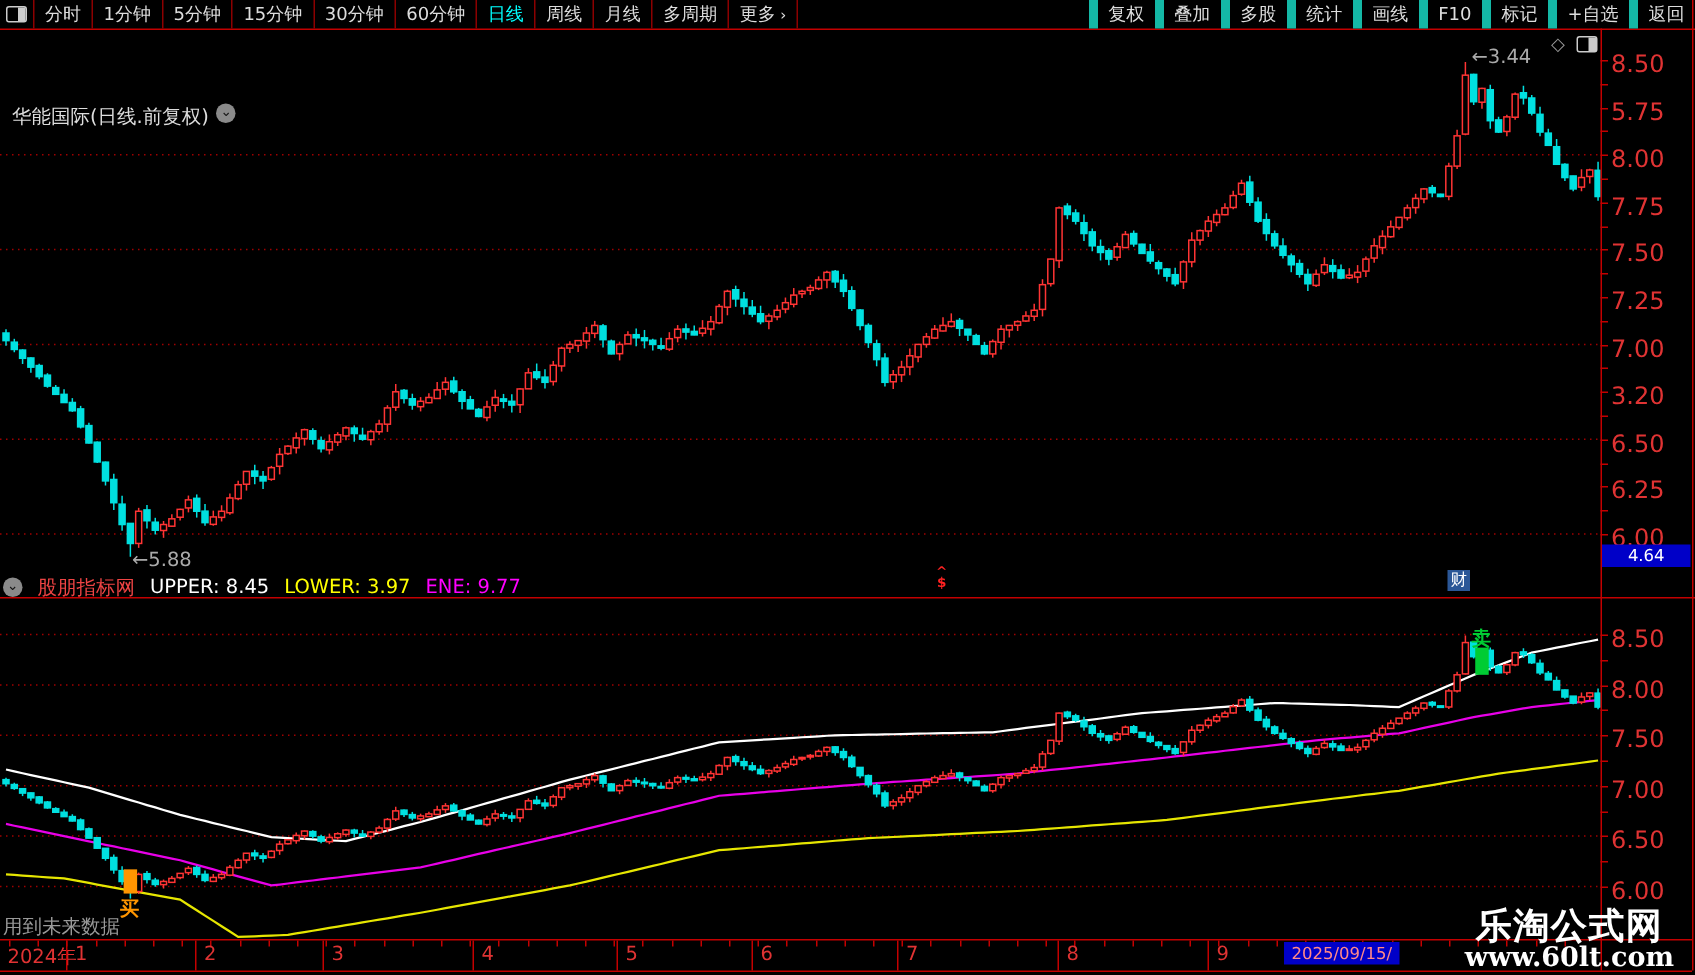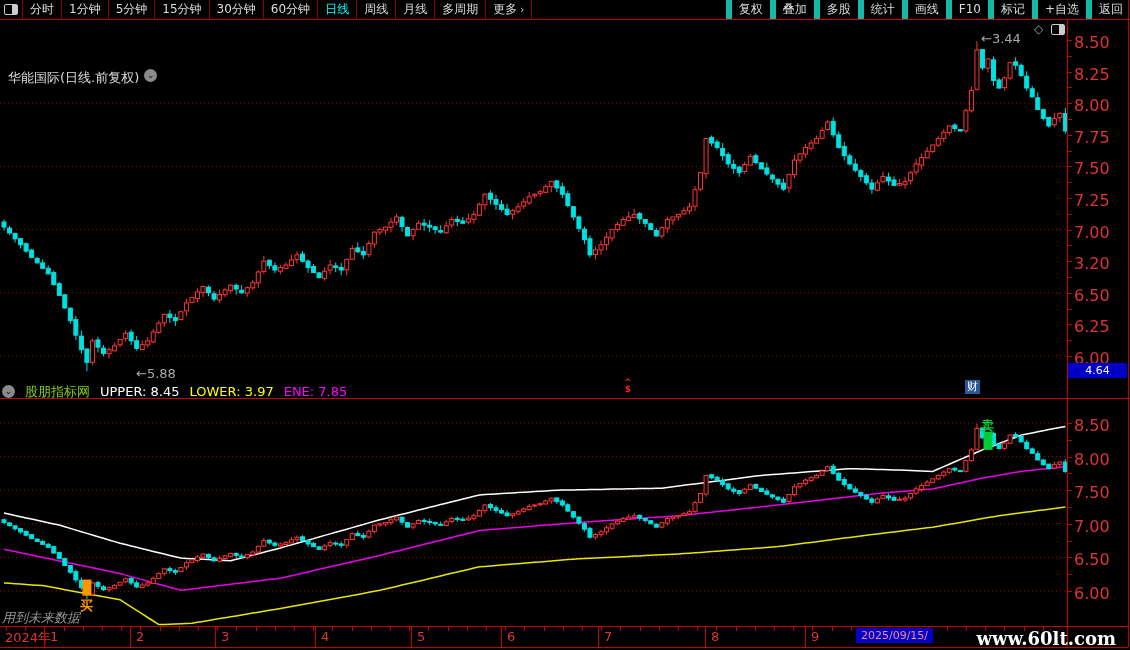--- a/index.html
+++ b/index.html
@@ -30,31 +30,31 @@
   .hline{position:absolute;left:0;width:1130px;height:1px;background:#c40000;z-index:5;}
   .vaxis{position:absolute;left:1067px;top:19px;width:1px;height:628px;background:#c40000;z-index:5;}
   .vright{position:absolute;left:1128px;top:0;width:1px;height:647px;background:#c40000;z-index:5;}
   .plabel{position:absolute;left:1074px;width:50px;color:#e03333;font-size:16px;z-index:6;}
   .ptick{position:absolute;left:1067px;width:5px;height:1px;background:#c40000;z-index:6;}
   .bluebox{position:absolute;background:#0000c8;color:#fff;font-size:11px;line-height:15px;
            text-align:center;z-index:7;}
   
   .ind-header{position:absolute;top:384px;left:2px;height:15px;display:flex;align-items:center;
               gap:10px;z-index:6;font-size:13px;}
-  .ind-name{color:#84cc16;}
+  .ind-name{color:#ef4444;}
   .lbl-upper{color:#fff;}
   .lbl-lower{color:#ffff00;}
   .lbl-ene{color:#ff00ff;}
   
   .anno{position:absolute;color:#aaa;font-size:13px;z-index:6;}
   .mk-div{position:absolute;left:624px;top:379px;color:#ff2222;font-size:9px;line-height:7px;
           text-align:center;z-index:6;font-weight:bold;}
   .mk-fin{position:absolute;left:965px;top:380px;background:#2b5797;color:#fff;font-size:11px;
           line-height:14px;padding:0 2px;z-index:6;}
-  .future-note{position:absolute;left:2px;top:609px;color:#999;font-size:13px;z-index:6;font-style:italic;}
+  .future-note{position:absolute;left:2px;top:609px;color:#999;font-size:13px;z-index:6;}
   
   .dateaxis{position:absolute;left:0;top:626px;width:1128px;height:20px;
             border-top:1px solid #c40000;border-bottom:1px solid #c40000;z-index:4;background:#000;}
   .mline{position:absolute;top:0;width:1px;height:20px;background:#c40000;}
   .wtick{position:absolute;top:0;width:1px;height:4px;background:#c40000;}
   .mlabel{position:absolute;top:2px;color:#e03333;font-size:13px;}
   .yearlabel{position:absolute;left:5px;top:2px;color:#e03333;font-size:13px;}
   
   .wm{position:absolute;right:14px;bottom:2px;text-align:center;color:#fff;z-index:20;}
   .wm1{font-size:24px;font-weight:bold;letter-spacing:1px;line-height:24px;}
@@ -898,21 +898,21 @@
     <text x="980.9839999999999" y="30.719999999999978" fill="#00cc33" font-size="13" font-weight="bold">卖</text>
   </svg>
 
 <div class="hline" style="top:398px;"></div>
 <div class="vaxis"></div>
 <div class="vright"></div>
 
 <div id="axislayer">
     <div class="plabel" style="top: 33px;">8.50</div>
     <div class="ptick" style="top: 40px;"></div>
-    <div class="plabel" style="top: 64.6px;">8.25</div>
+    <div class="plabel" style="top: 64.6px;">5.75</div>
     <div class="ptick" style="top: 71.6px;"></div>
     <div class="plabel" style="top: 96.2px;">8.00</div>
     <div class="ptick" style="top: 103.2px;"></div>
     <div class="plabel" style="top: 127.8px;">7.75</div>
     <div class="ptick" style="top: 134.8px;"></div>
     <div class="plabel" style="top: 159.4px;">7.50</div>
     <div class="ptick" style="top: 166.4px;"></div>
     <div class="plabel" style="top: 191px;">7.25</div>
     <div class="ptick" style="top: 198px;"></div>
     <div class="plabel" style="top: 222.6px;">7.00</div>
@@ -950,33 +950,33 @@
     <div class="ptick" style="top: 439.8px;"></div>
     <div class="ptick" style="top: 473.4px;"></div>
     <div class="ptick" style="top: 507px;"></div>
     <div class="ptick" style="top: 540.6px;"></div>
     <div class="ptick" style="top: 574.2px;"></div>
   </div>
 
 <div class="bluebox" style="left:1068px;top:363px;width:59px;height:15px;">4.64</div>
 
 <div class="anno" style="left:981px;top:31px;">←3.44</div>
-<div class="anno" style="left:88px;top:366px;margin-left:48px;">←5.88</div>
+<div class="anno" style="left:88px;top:366px;">←5.88</div>
 <div class="mk-div">
   <div>^</div>
   <div>$</div>
 </div>
 <div class="mk-fin">财</div>
 
 <div class="ind-header">
   <span class="circ">⌄</span>
   <span class="ind-name">股朋指标网</span>
   <span class="lbl-upper">UPPER: 8.45</span>
   <span class="lbl-lower">LOWER: 3.97</span>
-  <span class="lbl-ene">ENE: 7.85</span>
+  <span class="lbl-ene">ENE: 9.77</span>
 </div>
 
 <div class="future-note">用到未来数据</div>
 
 <div class="dateaxis" id="dateaxis">
   <span class="yearlabel">2024年</span>
 <div class="wtick" style="left: 6px;"></div>
     <div class="wtick" style="left: 25.2px;"></div>
     <div class="wtick" style="left: 44.4px;"></div>
     <div class="wtick" style="left: 63.6px;"></div>
@@ -1046,14 +1046,15 @@
     <div class="mline" style="left: 598px;"></div>
     <span class="mlabel" style="left: 604px;">7</span>
     <div class="mline" style="left: 705px;"></div>
     <span class="mlabel" style="left: 711px;">8</span>
     <div class="mline" style="left: 805px;"></div>
     <span class="mlabel" style="left: 811px;">9</span>
   </div>
 <div class="bluebox" style="left:856px;top:628px;width:77px;height:15px;color:#ff8888;">2025/09/15/—</div>
 
 <div class="wm">
+  <div class="wm1">乐淘公式网</div>
   <div class="wm2">www.60lt.com</div>
 </div>
 
 </body></html>

